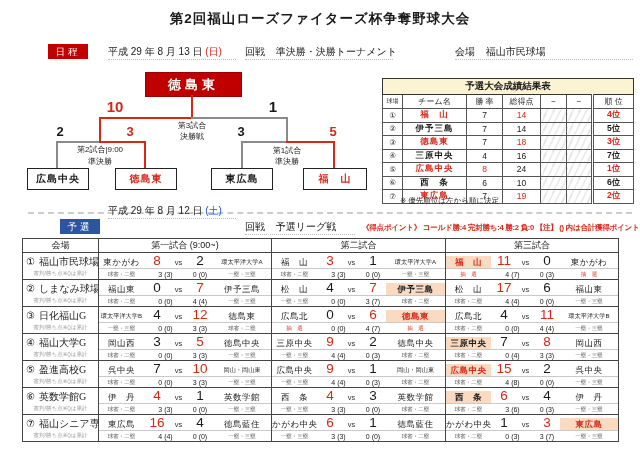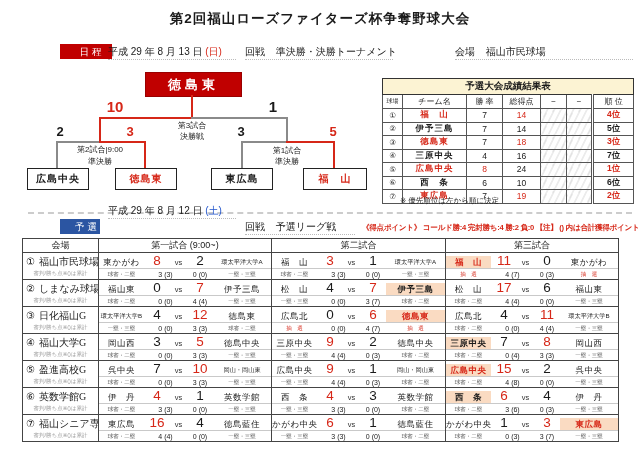--- a/index.html
+++ b/index.html
@@ -4,21 +4,21 @@
 <style>
   html,body{margin:0;padding:0;background:#fff;}
   .page{position:relative;width:640px;height:452px;background:#fff;overflow:hidden;
         font-family:"Liberation Sans","DejaVu Sans",sans-serif;color:#1a1a1a;}
   .abs{position:absolute;}
   .red-t{color:#d62718;}
   .blue-t{color:#2255cc;}
   .title{left:0;top:10px;width:640px;font-size:13.5px;font-weight:bold;text-align:center;letter-spacing:1px;}
   .badge{width:40px;height:15px;line-height:15px;text-align:center;color:#fff;font-size:9.5px;letter-spacing:3px;}
   .badge.rd{background:#c00000;}
-  .badge.bl{background:#2b55a2;text-align:right;}
+  .badge.bl{background:#2b55a2;}
   .field{border-bottom:1px dotted #bbb;font-size:10px;height:15px;line-height:15px;white-space:nowrap;}
   .field .lbl{margin-right:8px;}
   
   .ln{position:absolute;}
   .ln.r{background:#d62718;}
   .ln.g{background:#8a8a8a;}
   .champ{left:145px;top:72px;width:95px;height:23px;line-height:23px;background:#c00000;border:1px solid #990000;
          color:#fff;font-size:13px;font-weight:bold;text-align:center;letter-spacing:4px;}
   .tbox{position:absolute;top:168px;height:20px;line-height:20px;border:1.5px solid #222;background:#fff;
         text-align:center;font-size:10px;font-weight:bold;letter-spacing:1px;}
@@ -66,21 +66,21 @@
   .bp2{width:26px;font-size:7px;text-align:center;}
   .ur{color:#d62718;}
 </style>
 </head>
 <body>
 
 <div class="page">
 
   <div class="abs title">第2回福山ローズファイターズ杯争奪野球大会</div>
 
-  <div class="abs badge rd" style="left:60px;top:44px;padding-left:12px;">日程</div>
+  <div class="abs badge rd" style="left:48px;top:44px;">日程</div>
   <div class="abs field" style="left:108px;top:44px;width:128px;">
     <span>平成 29 年 8 月 13 日</span>
     <span class="red-t">(日)</span>
   </div>
   <div class="abs field" style="left:455px;top:44px;width:178px;">
     <span class="lbl">会場</span>
     <span>福山市民球場</span>
   </div>
   <div class="abs field" style="left:245px;top:44px;width:148px;">
     <span class="lbl">回戦</span>

